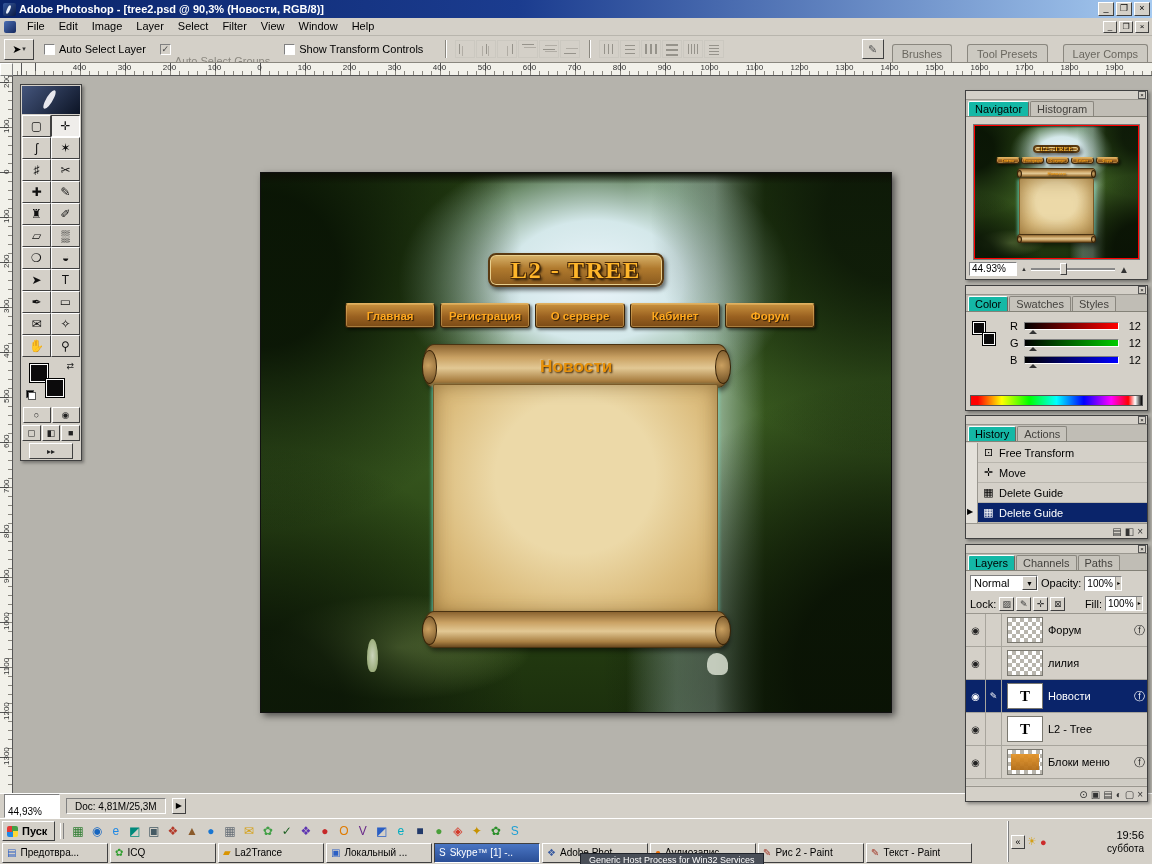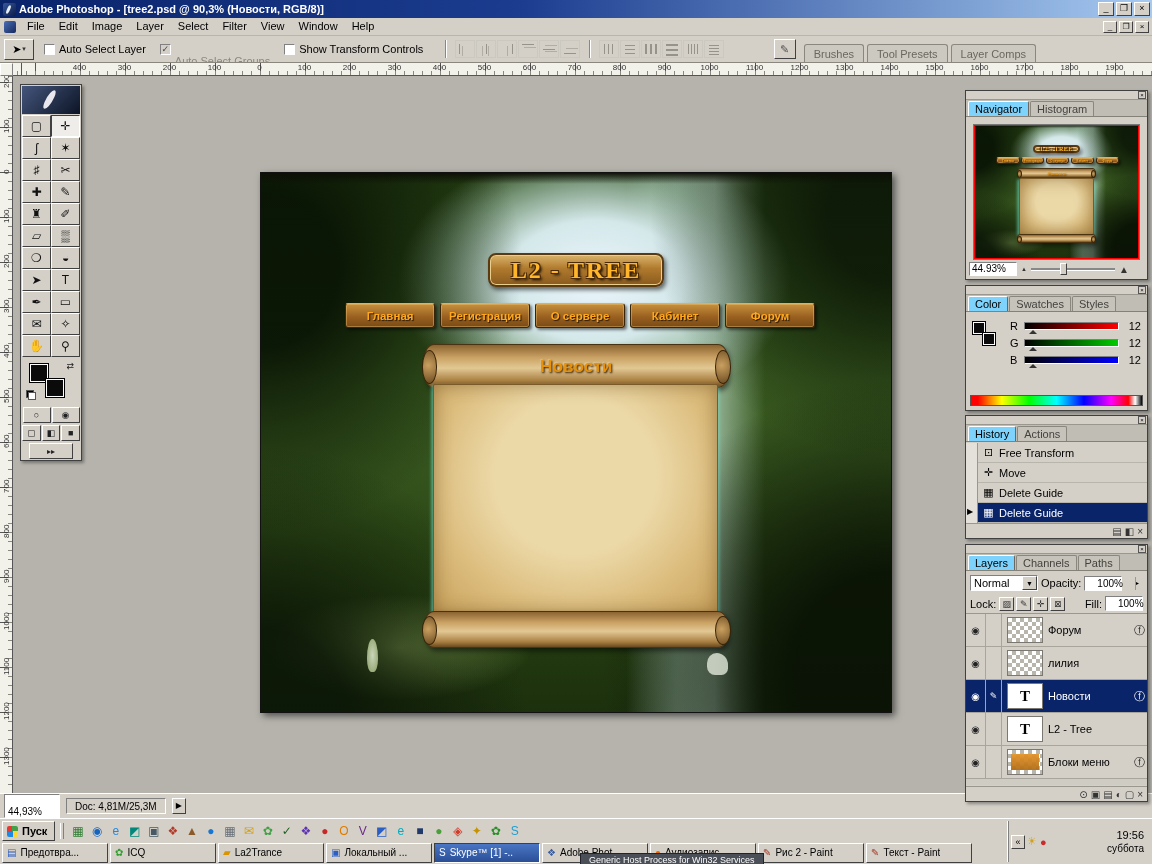--- a/index.html
+++ b/index.html
@@ -52,21 +52,21 @@
   .a5::before{top:8px;left:3px;right:3px;height:1px;box-shadow:2px -4px 0 0 #9a978f,2px 2px 0 0 #9a978f;}
   .a6::before{bottom:3px;left:3px;right:3px;height:1px;box-shadow:2px -5px 0 0 #9a978f;}
   .a7::before{left:4px;top:3px;bottom:3px;width:1px;box-shadow:4px 0 0 #6e6b64,8px 0 0 #6e6b64;}
   .a8::before{left:4px;top:4px;right:4px;height:1px;box-shadow:0 4px 0 #6e6b64,0 8px 0 #6e6b64;}
   .a9::before{left:3px;top:3px;bottom:3px;width:2px;box-shadow:5px 0 0 #6e6b64,10px 0 0 #6e6b64;}
   .a10::before{left:3px;top:3px;right:3px;height:2px;box-shadow:0 5px 0 #6e6b64,0 10px 0 #6e6b64;}
   .a11::before{left:4px;top:3px;bottom:3px;width:1px;box-shadow:3px 0 0 #6e6b64,6px 0 0 #6e6b64,9px 0 0 #6e6b64;}
   .a12::before{left:4px;top:4px;right:4px;height:1px;box-shadow:0 3px 0 #6e6b64,0 6px 0 #6e6b64,0 9px 0 #6e6b64;}
   .well-icon{width:22px;height:20px;display:flex;align-items:center;justify-content:center;
     border:1px solid;border-color:#fff #404040 #404040 #fff;margin:0 8px 0 auto;font-size:11px;color:#555;}
-  .pw-tabs{display:flex;gap:3px;align-items:flex-end;height:100%;padding-bottom:0;margin-right:112px;}
+  .pw-tabs{display:flex;gap:15px;align-items:flex-end;height:100%;padding-bottom:0;}
   .pw-tab{border:1px solid #8a877f;border-bottom:none;border-radius:3px 3px 0 0;padding:3px 9px 2px;
     color:#6a675f;background:#ccc9c1;font-size:11px;}
 
   
   .corner{position:absolute;left:0;top:63px;width:13px;height:13px;background:#f2f1ea;
     border:1px solid;border-color:#fff #808080 #808080 #fff;}
   .hruler{position:absolute;left:13px;top:63px;width:1139px;height:13px;background:#f2f1ea;
     border-bottom:1px solid #555;overflow:hidden;}
   .hruler .maj{position:absolute;inset:0;
     background:repeating-linear-gradient(90deg,#555 0 1px,transparent 1px 45px);background-position:22px 0;}
@@ -166,21 +166,21 @@
   .p-nav{top:90px;height:190px;}
   .p-color{top:285px;height:126px;}
   .p-history{top:415px;height:124px;}
   .p-layers{top:544px;height:258px;}
   .ptitle{height:9px;background:#d4d0c8;border-bottom:1px solid #9a978f;position:relative;}
   .pclose{position:absolute;right:1px;top:0px;width:8px;height:8px;font-size:6px;line-height:7px;text-align:center;
     background:#d4d0c8;border:1px solid #555;color:#000;}
   .ptabs{display:flex;height:17px;background:#c0bdb5;border-bottom:1px solid #848278;padding:1px 2px 0;gap:1px;}
   .ptab{padding:1px 6px;font-size:11px;background:#c6c3bb;border:1px solid #8a877f;border-bottom:none;
     color:#44423e;border-radius:2px 2px 0 0;white-space:nowrap;}
-  .ptab.active{background:#7dd3fc;color:#000;border-color:#fff #6a6760 #d4d0c8 #fff;}
+  .ptab.active{background:#14b8a6;color:#000;border-color:#fff #6a6760 #d4d0c8 #fff;}
   .pbody{position:absolute;left:0;right:0;top:27px;bottom:0;background:#d4d0c8;}
 
   .nav-art{position:relative;width:167px;height:136px;margin:6px auto 0;border:1px solid #777;font-size:6px;}
   .viewbox{position:absolute;inset:0;border:1px solid #f00;z-index:3;}
   .nav-controls{position:absolute;left:3px;right:18px;bottom:2px;height:16px;display:flex;align-items:center;gap:4px;}
   .zoom-field{width:48px;height:14px;border:1px solid;border-color:#808080 #fff #fff #808080;background:#fff;
     font-size:10px;padding:0 2px;line-height:12px;}
   .zi-small{font-size:6px;color:#333;}
   .zi-big{font-size:10px;color:#333;}
   .slider-track{flex:1;height:2px;background:#888;box-shadow:0 1px 0 #fff;position:relative;}
@@ -214,21 +214,21 @@
   .foot-ico{font-size:10px;color:#333;line-height:13px;}
 
   .lc1,.lc2{display:flex;align-items:center;gap:3px;padding:0 4px;font-size:11px;}
   .lc1{height:22px;}
   .lc2{height:20px;border-bottom:1px solid #9a978f;}
   .dd{width:68px;height:16px;display:flex;border:1px solid;border-color:#808080 #fff #fff #808080;background:#fff;}
   .dd-text{flex:1;padding:1px 3px;font-size:11px;}
   .dd-btn{width:15px;text-align:center;font-size:7px;line-height:14px;
     border:1px solid;border-color:#fff #404040 #404040 #fff;background:#d4d0c8;}
   .valbox{width:38px;height:15px;display:flex;border:1px solid;border-color:#808080 #fff #fff #808080;background:#fff;}
-  .valbox .vtext{flex:1;text-align:right;padding:1px 12px;font-size:10px;}
+  .valbox .vtext{flex:1;text-align:right;padding:1px 2px;font-size:10px;}
   .valbox .spin{width:9px;font-size:6px;line-height:13px;text-align:center;background:#d4d0c8;border-left:1px solid #9a978f;}
   .lockbtn{width:15px;height:14px;font-size:9px;line-height:12px;text-align:center;
     border:1px solid;border-color:#fff #404040 #404040 #fff;background:#d4d0c8;color:#333;}
   .llist{position:absolute;left:0;right:0;top:42px;bottom:16px;overflow:hidden;background:#cfccc4;}
   .lrow{height:33px;display:flex;align-items:center;border-bottom:1px solid #a8a59d;background:#d4d0c8;}
   .leye-cell{width:20px;height:100%;border-right:1px solid #a8a59d;display:flex;align-items:center;justify-content:center;
     font-size:10px;color:#222;flex:0 0 auto;}
   .lmark-cell{width:16px;height:100%;border-right:1px solid #a8a59d;display:flex;align-items:center;justify-content:center;
     font-size:9px;color:transparent;flex:0 0 auto;}
   .lthumb{width:36px;height:26px;border:1px solid #7a7870;margin:0 5px;background:#fff;

